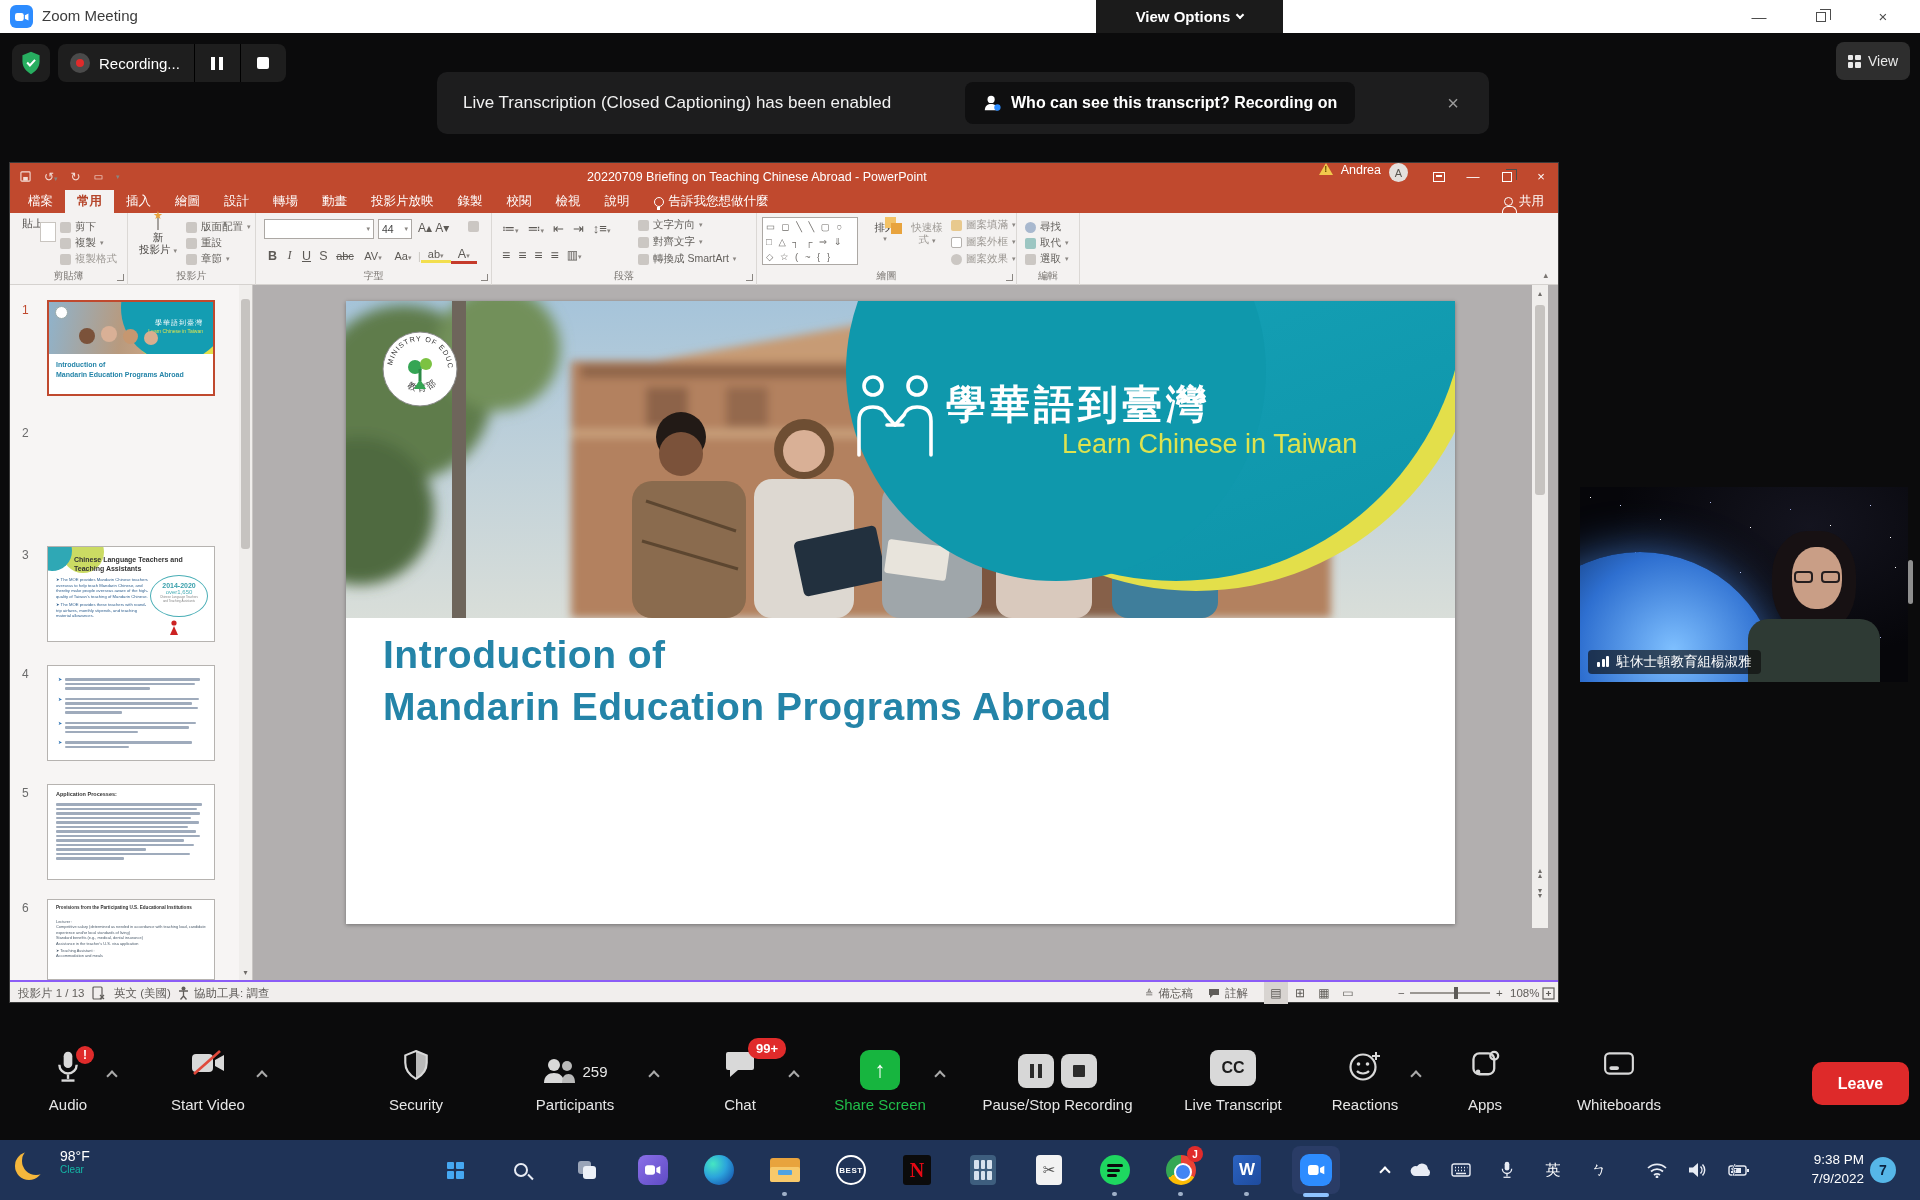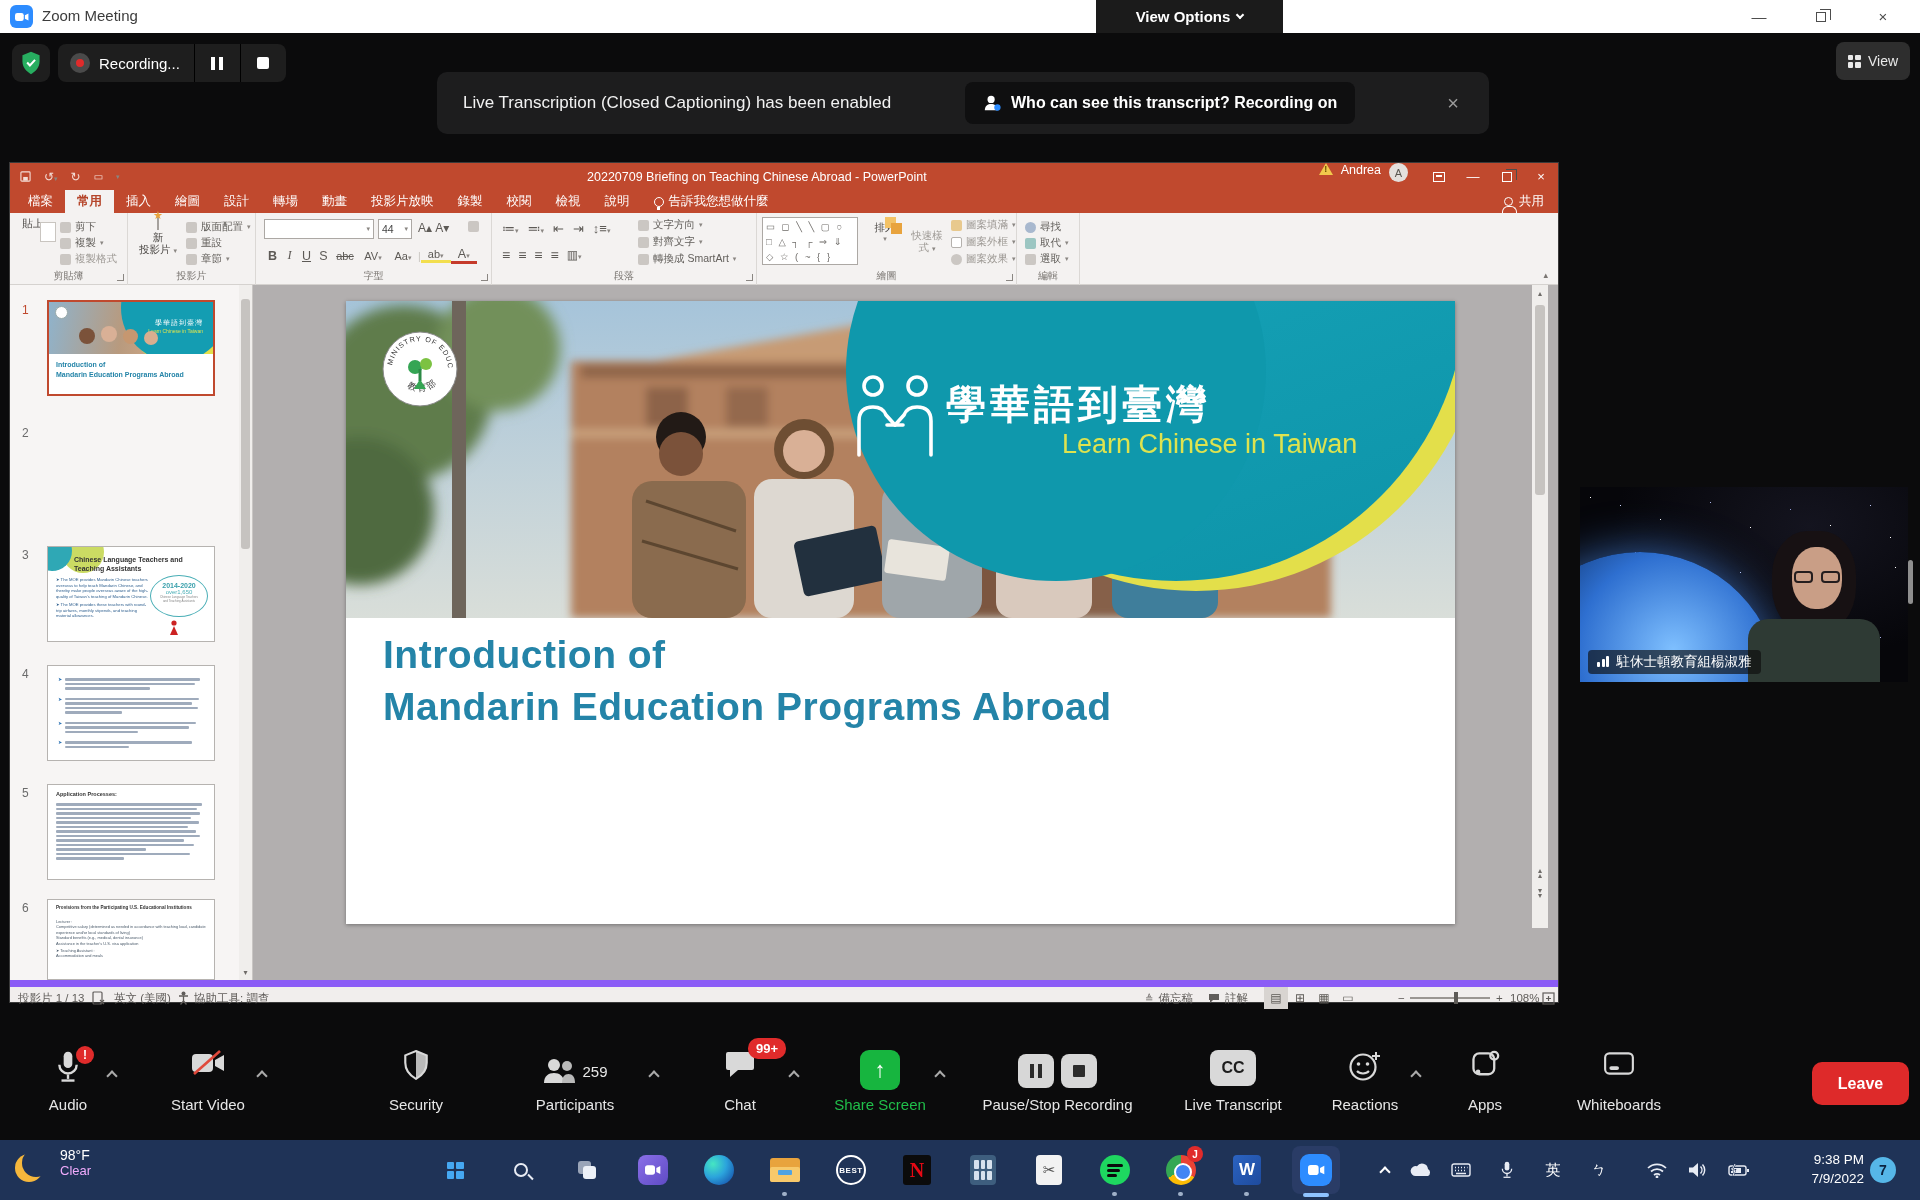--- a/index.html
+++ b/index.html
@@ -93,21 +93,21 @@
   .photo{position:absolute;left:0;top:0;width:1109px;height:317px;overflow:hidden;background:linear-gradient(#A6C4DA,#D9DED9)}
   .circ{position:absolute;border-radius:50%}
   .brand-cn{position:absolute;left:600px;top:76px;font-size:40px;color:#fff;letter-spacing:4px;font-weight:bold}
   .brand-en{position:absolute;left:716px;top:128px;font-size:27px;color:#DEE34F}
   .moe-logo{position:absolute;left:36px;top:30px;width:76px;height:76px}
   .slide-title{position:absolute;left:37px;color:#2484A8;font-weight:bold;font-size:39px;letter-spacing:.5px}
   .notes{position:absolute;left:243px;top:643px;width:1305px;height:50px;background:#fff;border-top:1px solid #D8D5D2;display:flex;align-items:center}
   .notes span{margin-left:20px;color:#8a8784;font-size:15px}
 
   
-  .statusbar{position:absolute;left:0;top:817px;width:1548px;height:22px;background:#F1EEED;border-top:7px solid #8b5cf6;font-size:11.5px;color:#605D5A}
+  .statusbar{position:absolute;left:0;top:817px;width:1548px;height:22px;background:#F1EEED;border-top:2px solid #8b5cf6;font-size:11.5px;color:#605D5A}
   .st{position:absolute;top:0;height:22px;display:flex;align-items:center;gap:5px;white-space:nowrap}
   .viewbtn{width:24px;height:22px;display:flex;align-items:center;justify-content:center;font-size:12px;color:#5d5a56}
   .viewbtn.on{background:#D8D4D1}
   .sl-track{position:absolute;top:10px;width:80px;height:2px;background:#9a9692}
   .sl-knob{position:absolute;top:-5px;width:4px;height:12px;background:#5d5a56}
 
   
   .video{position:absolute;left:1580px;top:487px;width:328px;height:195px;background:radial-gradient(ellipse at 70% 20%,#14141f 0%,#06060a 60%);overflow:hidden}
   .stars{position:absolute;left:10px;top:10px;width:1px;height:1px;background:#fff;box-shadow:30px 8px #cfd6ff,70px 22px #ffffff,120px 5px #aab4e8,160px 30px #ffffff,200px 12px #8f9ad6,240px 28px #ffffff,280px 8px #c0c8f5,300px 40px #ffffff,45px 55px #9aa5e0,95px 66px #ffffff,150px 75px #c9d1ff,210px 60px #ffffff,260px 78px #98a2dd,305px 70px #ffffff,25px 100px #ffffff,85px 112px #aab4e8,140px 120px #ffffff,195px 105px #cfd6ff,255px 118px #ffffff,60px 140px #8f9ad6,110px 152px #ffffff,170px 146px #b9c2f2,230px 150px #ffffff,290px 140px #a3ade2}
   .earth{position:absolute;left:-80px;bottom:-150px;width:280px;height:280px;border-radius:50%;background:radial-gradient(circle at 62% 35%,#7FC0FF 0%,#2E6FD0 38%,#123a78 62%,#081d42 75%);box-shadow:0 0 45px rgba(70,130,220,.75)}
@@ -426,21 +426,21 @@
         <div>▭ ◻ ╲ ╲ ▢ ○</div>
           <div>□ △ ┐ ┌ ⇒ ⇓</div>
           <div>◇ ☆ ( ~ { }</div>
       </div>
       <div class="bigbtn" style="left:108px;width:40px">
         <span class="arr-ic"><i></i><i></i></span>
         <div style="margin-top:4px"><span>排列</span></div><div class="dd">▾</div>
       </div>
       <div class="bigbtn" style="left:150px;width:40px;color:#9d9994">
         <span class="qs-ic"></span>
-        <div style="margin-top:12px">快速樣</div>
+        <div style="margin-top:4px">快速樣</div>
         <div><span>式</span> <span class="dd">▾</span></div>
       </div>
       <div class="mrow" style="left:194px;top:5px;color:#9d9994">
           <span class="mic-sq" style="background:#E8C98E"></span>
           <span>圖案填滿</span>
           <span class="dd">▾</span>
         </div>
       <div class="mrow" style="left:194px;top:22px;color:#9d9994">
           <span class="mic-sq" style="background:#fff;border:1px solid #b5b1ad"></span>
           <span>圖案外框</span>
@@ -884,21 +884,21 @@
   <div class="tbi-lbl">Whiteboards</div>
 </div>
 
 <div class="leave-btn">Leave</div>
 
 <div class="taskbar"></div>
 <div class="weather">
   <span class="moon"></span>
   <span>
     <div style="font-size:14px">98°F</div>
-    <div style="font-size:13px;color:#f0abfc">Clear</div>
+    <div style="font-size:10px;color:#14b8a6">Clear</div>
   </span>
 </div>
 
 <div class="tkico" style="left:435px">
     <span class="start-ic">
       <i></i>
       <i></i>
       <i></i>
       <i></i>
     </span>

